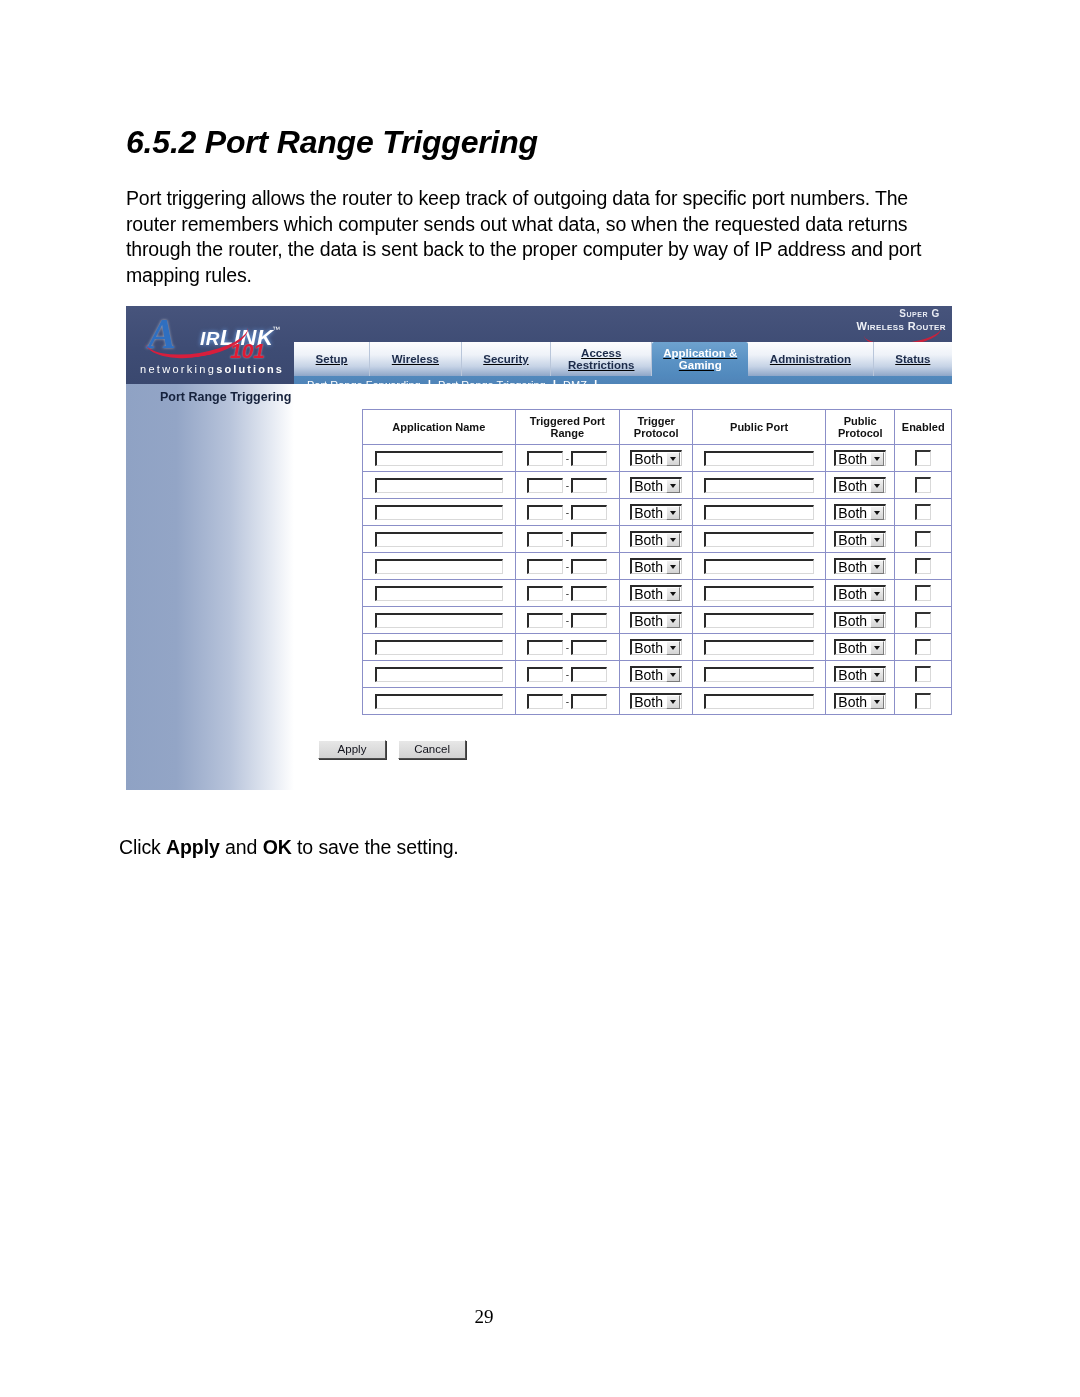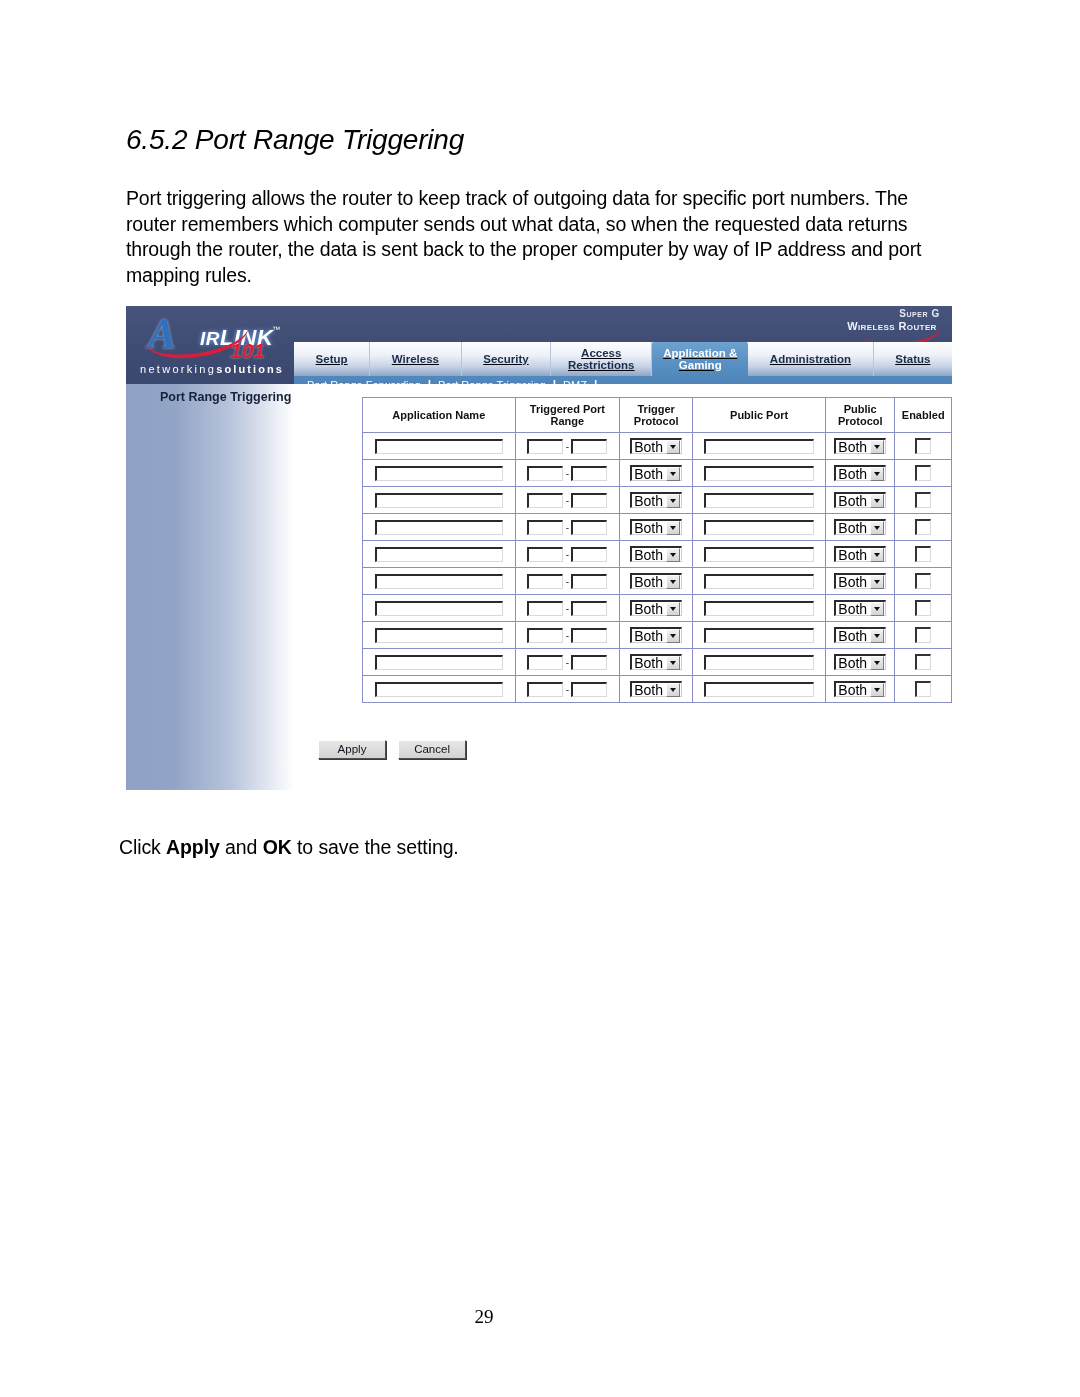--- a/index.html
+++ b/index.html
@@ -15,22 +15,22 @@
     font-family: "Liberation Sans", sans-serif;
     color: #000000;
     overflow: hidden;
   }
 
   
   .doc-heading {
     position: absolute;
     left: 126px;
     top: 124px;
-    font-size: 28px;
-    font-weight: normal;
+    font-size: 32px;
+    font-weight: bold;
     font-style: italic;
     letter-spacing: -0.2px;
     white-space: nowrap;
   }
   .doc-paragraph {
     position: absolute;
     left: 126px;
     top: 186px;
     width: 830px;
     font-size: 19.5px;
@@ -170,21 +170,20 @@
     padding-right: 6px;
   }
   .superg .l2 {
     font-size: 11px;
     font-variant: small-caps;
     font-weight: bold;
     color: #eef1f7;
     letter-spacing: 0.4px;
     display: block;
     line-height: 12px;
-    text-align: center;
   }
   .superg-swoosh {
     position: absolute;
     right: 4px;
     top: 17px;
     width: 78px;
     height: 18px;
     border-bottom: 3px solid #c8213c;
     border-radius: 0 0 48px 48px / 0 0 18px 18px;
     transform: rotate(-6deg);
@@ -276,21 +275,21 @@
     font-size: 12.5px;
     font-weight: bold;
     color: #16223c;
     white-space: nowrap;
   }
 
   
   .tbl-wrap {
     position: absolute;
     left: 192px;
-    top: 13px;
+    top: 25px;
     padding-left: 44px;
   }
   table.prt {
     border-collapse: collapse;
     border: 1px solid #7b7fc0;
     background: #ffffff;
   }
   table.prt td, table.prt th {
     border: 1px solid #8b8fc8;
     padding: 0;

